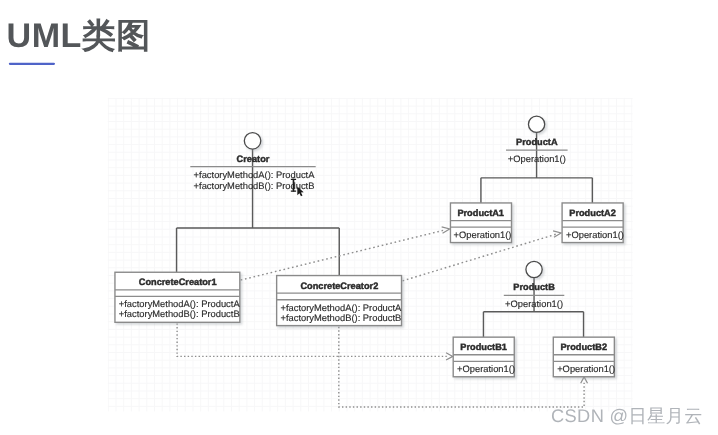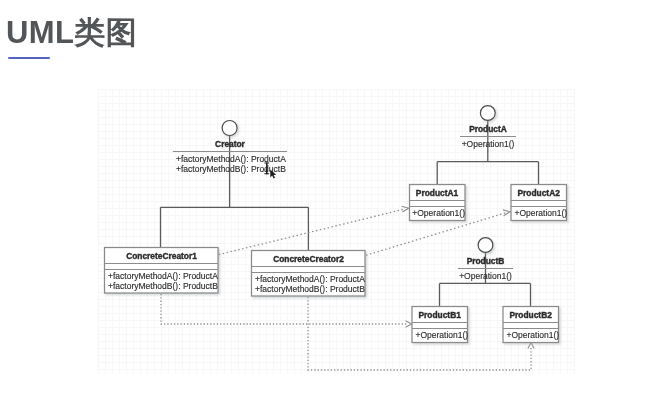--- a/index.html
+++ b/index.html
@@ -165,13 +165,14 @@
       <text class="t-op" x="506.5" y="338.3">+Operation1()</text>
     </g>
 
     <g>
       <path d="M266.8 162.5 L266.8 174.2" stroke="#1c1c1c" stroke-width="1.5" fill="none"></path>
       <path d="M264.4 163 h4.8 M264.4 173.8 h4.8" stroke="#1c1c1c" stroke-width="1.1" fill="none"></path>
       <path d="M270.3 169.5 L270.3 177.5 L272.2 175.6 L273.6 178.4 L275.0 177.7 L273.6 175.0 L276.1 174.7 Z" fill="#1c1c1c"></path>
     </g>
   </svg>
 
+  <div class="watermark">CSDN @日星月云</div>
 </div>
 
 </body></html>

